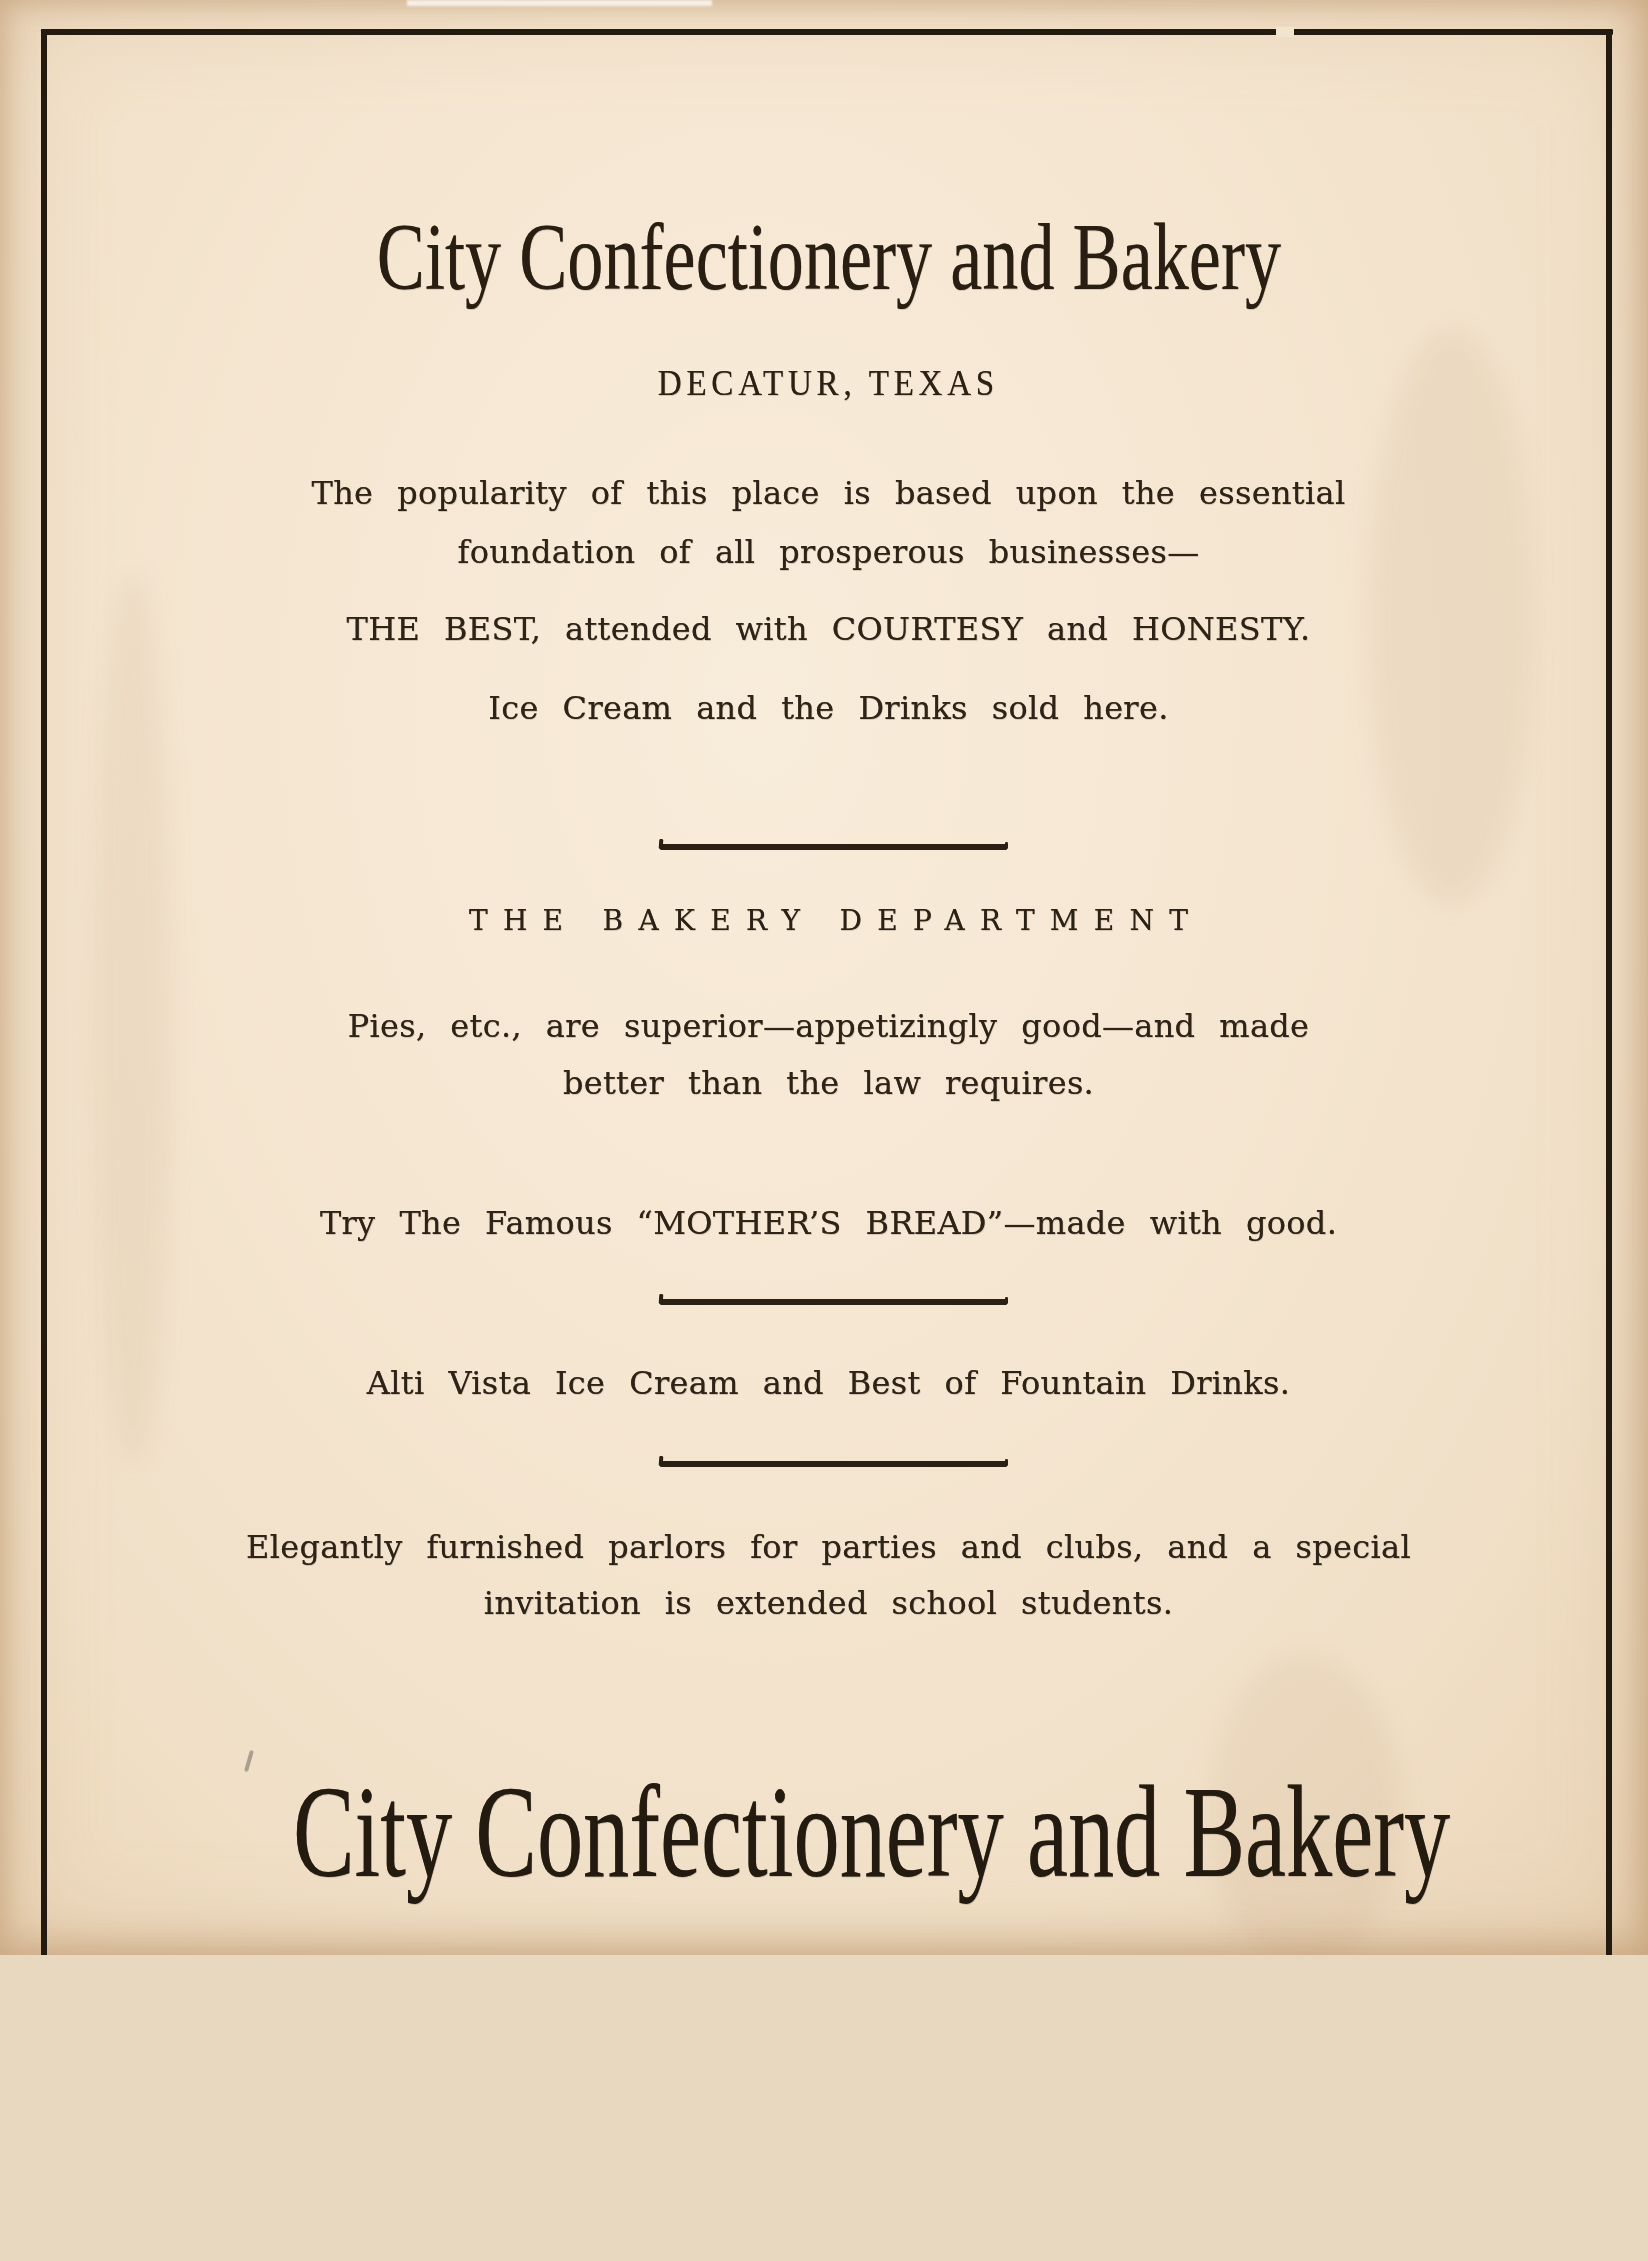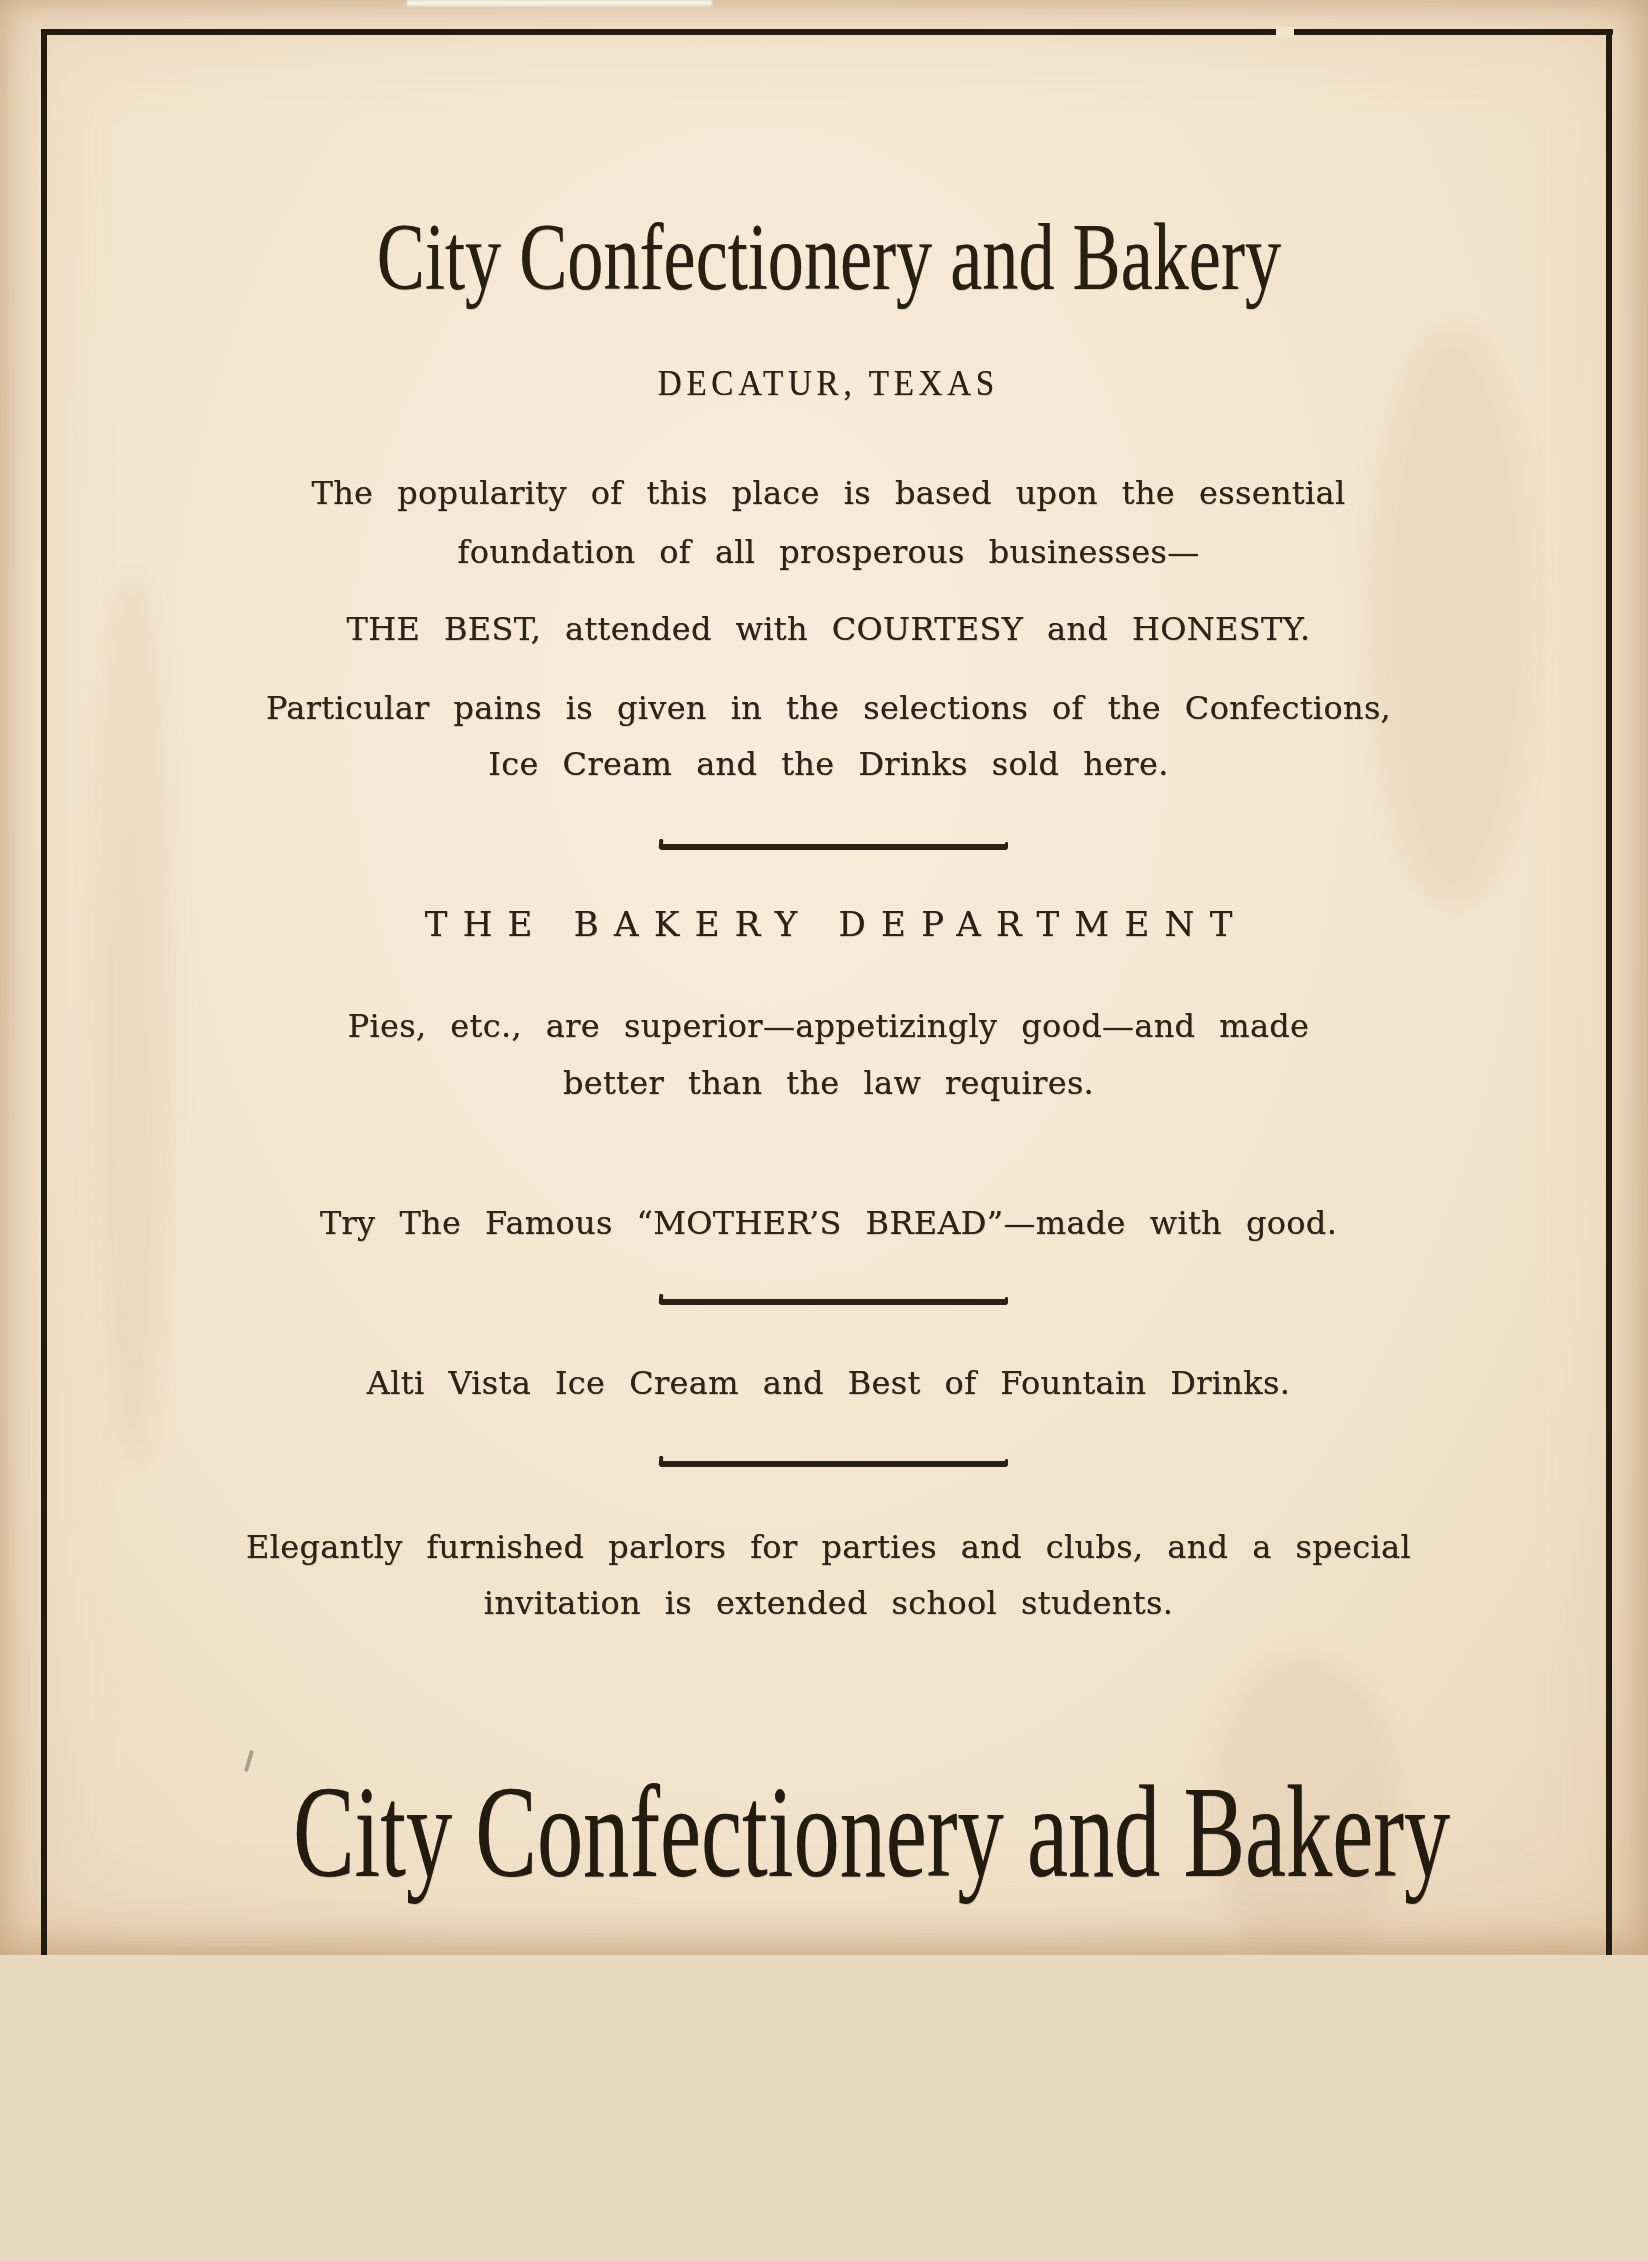--- a/index.html
+++ b/index.html
@@ -65,21 +65,21 @@
     margin-top: 42px;
   }
   .para {
     font-size: 32px;
     line-height: 59px;
     word-spacing: 0.42em;
     letter-spacing: 0.3px;
   }
   .single { line-height: 1.2; }
   .section-heading {
-    font-size: 34px;
+    font-size: 28px;
     line-height: 1;
     letter-spacing: 15.3px;
     padding-left: 15.3px;
     color: #2b2115;
   }
   .footer-title {
     font-family: "Liberation Serif", serif;
     font-size: 132px;
     line-height: 1;
     color: #241b10;
@@ -187,21 +187,20 @@
   </div>
 
   <div class="block para ink" style="top:464px">
     <div>The popularity of this place is based upon the essential</div>
     <div>foundation of all prosperous businesses—</div>
   </div>
 
   <div class="block para single ink" style="top:610px">THE BEST, attended with COURTESY and HONESTY.</div>
 
   <div class="block para ink" style="top:680px; line-height:56px">
-    <div>Particular pains is given in the selections of the Confections,</div>
     <div>Ice Cream and the Drinks sold here.</div>
   </div>
 
   <div class="rule rule-1"></div>
 
   <div class="block section-heading ink" style="top:907px">THE BAKERY DEPARTMENT</div>
 
   <div class="block para ink" style="top:998px; line-height:57px">
     <div>Pies, etc., are superior—appetizingly good—and made</div>
     <div>better than the law requires.</div>

